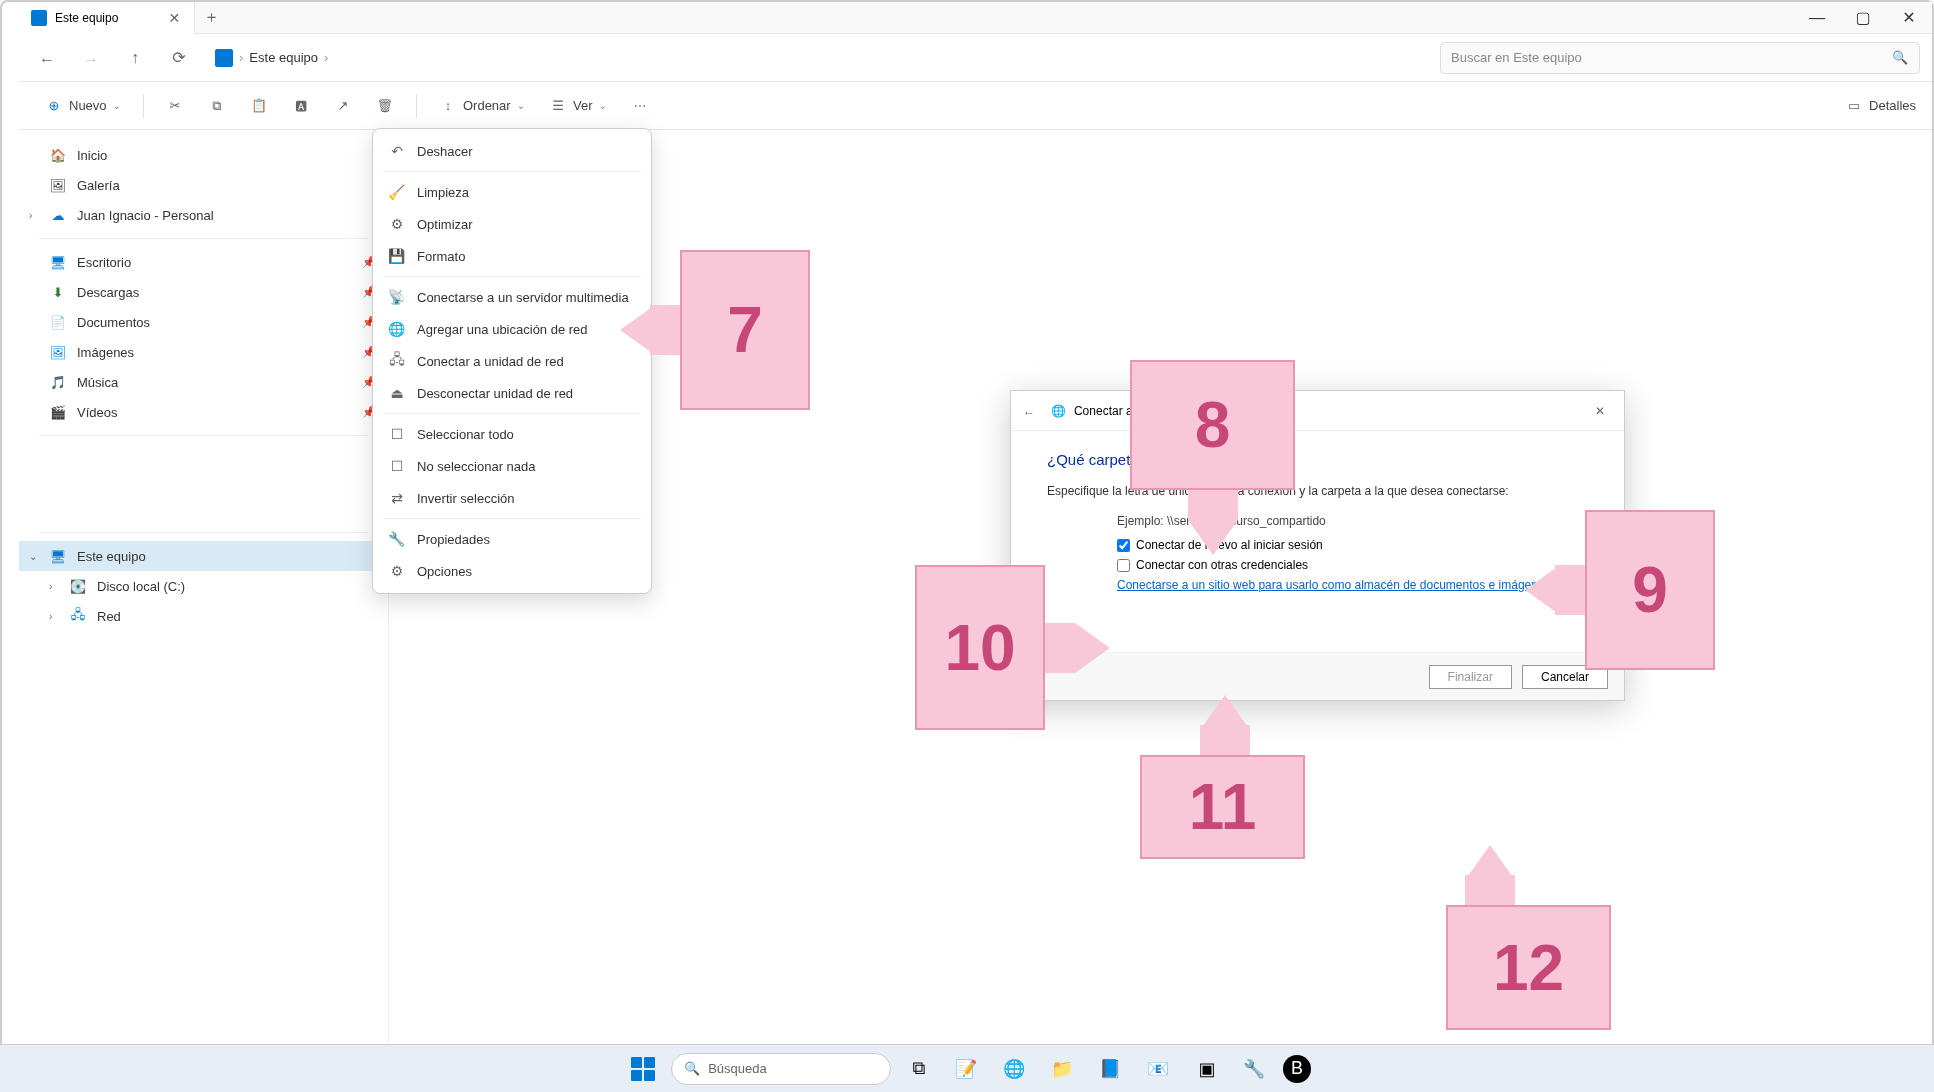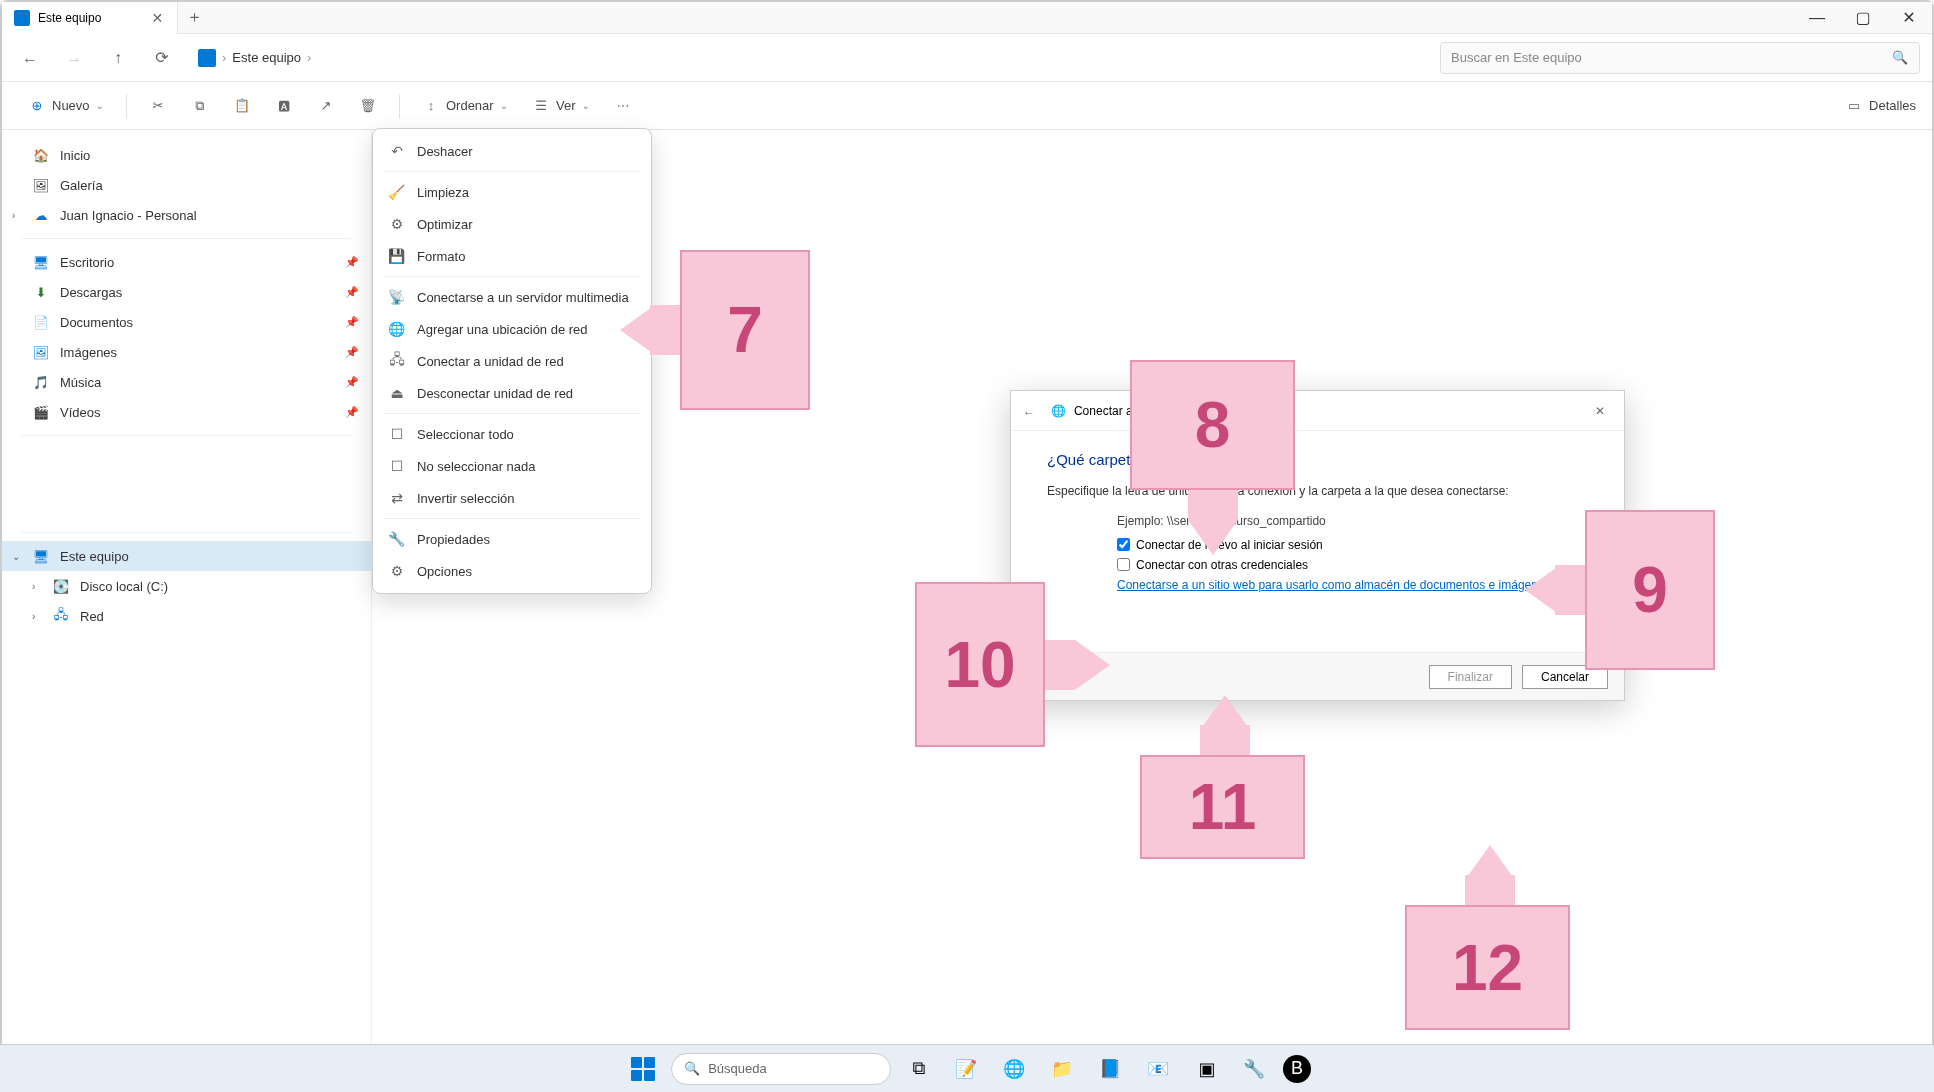--- a/index.html
+++ b/index.html
@@ -1,19 +1,19 @@
 <!DOCTYPE html>
 <html><head>
   <meta charset="utf-8">
   <style>
     * { margin: 0; padding: 0; box-sizing: border-box; font-family: 'Segoe UI', Tahoma, sans-serif; }
     body { background: #f3f3f3; width: 1934px; height: 1092px; position: relative; overflow: hidden; }
     
     
-    .window { position: absolute; top: 0; left: 0; right: 0; bottom: 0; background: #fff; border: 2px solid #ccc; border-radius: 8px; }
+    .window { position: absolute; top: 0; left: 0; right: 0; bottom: 0; background: #fff; border: 2px solid #ccc; border-radius: 8px; padding-left: 17px; }
     
     .titlebar { height: 32px; display: flex; align-items: center; background: #f9f9f9; border-bottom: 1px solid #e5e5e5; }
     .tab { display: flex; align-items: center; padding: 0 12px; height: 32px; background: #fff; border-right: 1px solid #e5e5e5; gap: 8px; font-size: 12px; }
     .tab-icon { width: 16px; height: 16px; background: #0078d4; border-radius: 2px; display:inline-block; }
     .tab-close { width: 16px; height: 16px; display: flex; align-items: center; justify-content: center; color: #666; font-size: 14px; cursor: pointer; margin-left: 40px;}
     .newtab { width: 32px; display: flex; align-items: center; justify-content: center; color: #666; font-size: 16px; }
     .win-controls { margin-left: auto; display: flex; }
     .win-btn { width: 46px; height: 32px; display: flex; align-items: center; justify-content: center; color: #333; cursor: pointer; }
     
     .addrbar { height: 48px; display: flex; align-items: center; padding: 0 12px; gap: 12px; border-bottom: 1px solid #e5e5e5; }
@@ -56,21 +56,21 @@
     .dlg-body { padding: 20px 36px; }
     .dlg-title { color: #003399; font-size: 15px; margin-bottom: 16px; }
     .dlg-text { margin-bottom: 16px; color:#333;}
     .dlg-row { display: flex; align-items: center; gap: 10px; margin-bottom: 8px; }
     .dlg-row label { width: 60px; }
     .dlg-row select, .dlg-row input[type=text] { border: 1px solid #999; padding: 2px 6px; font-size:12px; height:22px;}
     .dlg-row select { width: 170px; }
     .dlg-row input[type=text] { width: 285px; }
     .dlg-btn { border: 1px solid #999; background: #f0f0f0; padding: 2px 10px; height:22px; font-size:12px; cursor:pointer;}
     .dlg-example { margin-left: 70px; margin-bottom: 10px; color:#444;}
-    .dlg-chk { margin-left: 70px; display: flex; align-items: flex-start; gap: 6px; margin-bottom: 6px; }
+    .dlg-chk { margin-left: 70px; display: flex; align-items: center; gap: 6px; margin-bottom: 6px; }
     .dlg-link { margin-left: 70px; color: #0066cc; text-decoration: underline; cursor:pointer; margin-top:4px;}
     .dlg-footer { height: 48px; border-top: 1px solid #eee; display: flex; align-items: center; justify-content: flex-end; gap: 10px; padding: 0 16px; background:#f7f7f7;}
     .dlg-footer button { border: 1px solid #999; background: #fff; padding: 4px 18px; font-size:12px; cursor:pointer;}
     .dlg-footer button:disabled { color:#999; }
     
     .statusbar { position: absolute; bottom: 2px; left: 2px; right: 2px; height: 28px; display: flex; align-items: center; padding: 0 12px; gap: 20px; font-size: 12px; color: #555; border-top:1px solid #eee; background:#fff;}
     .sb-icons { margin-left:auto; display:flex; gap:6px; }
     .sb-icons span{ width:20px; height:20px; border:1px solid #ccc; display:inline-flex; align-items:center; justify-content:center;}
     
     
@@ -354,40 +354,40 @@
 </div>
 
 <div class="callout" style="left:1585px; top:510px;">
   <div class="arrow-stem" style="left:-30px; top:55px; width:30px; height:50px;"></div>
   <div class="callout-arrow arrow-left" style="left:-60px; top:55px;"></div>
   <div class="callout-box" style="width:130px; height:160px;">
       <span>9</span>
     </div>
 </div>
 
-<div class="callout" style="left:915px; top:582px;">
+<div class="callout" style="left:915px; top:565px;">
   <div class="callout-box" style="width:130px; height:165px;">
       <span>10</span>
     </div>
   <div class="arrow-stem" style="left:130px; top:58px; width:30px; height:50px;"></div>
   <div class="callout-arrow arrow-right" style="left:160px; top:58px;"></div>
 </div>
 
 <div class="callout" style="left:1140px; top:755px;">
   <div class="arrow-stem" style="left:60px; top:-30px; width:50px; height:30px;"></div>
   <div class="callout-arrow arrow-up" style="left:60px; top:-60px;"></div>
   <div class="callout-box" style="width:165px; height:104px;">
       <span>11</span>
     </div>
 </div>
 
 <div class="callout" style="left:1405px; top:905px;">
   <div class="arrow-stem" style="left:60px; top:-30px; width:50px; height:30px;"></div>
   <div class="callout-arrow arrow-up" style="left:60px; top:-60px;"></div>
-  <div class="callout-box" style="width:165px; height:125px;">
+  <div class="callout-box" style="width:165px; height:125px;margin-left:41px;">
       <span>12</span>
     </div>
 </div>
 
 <div class="taskbar">
   <div class="tb-item">
       <div class="start-icon">
         <span></span>
         <span></span>
         <span></span>

